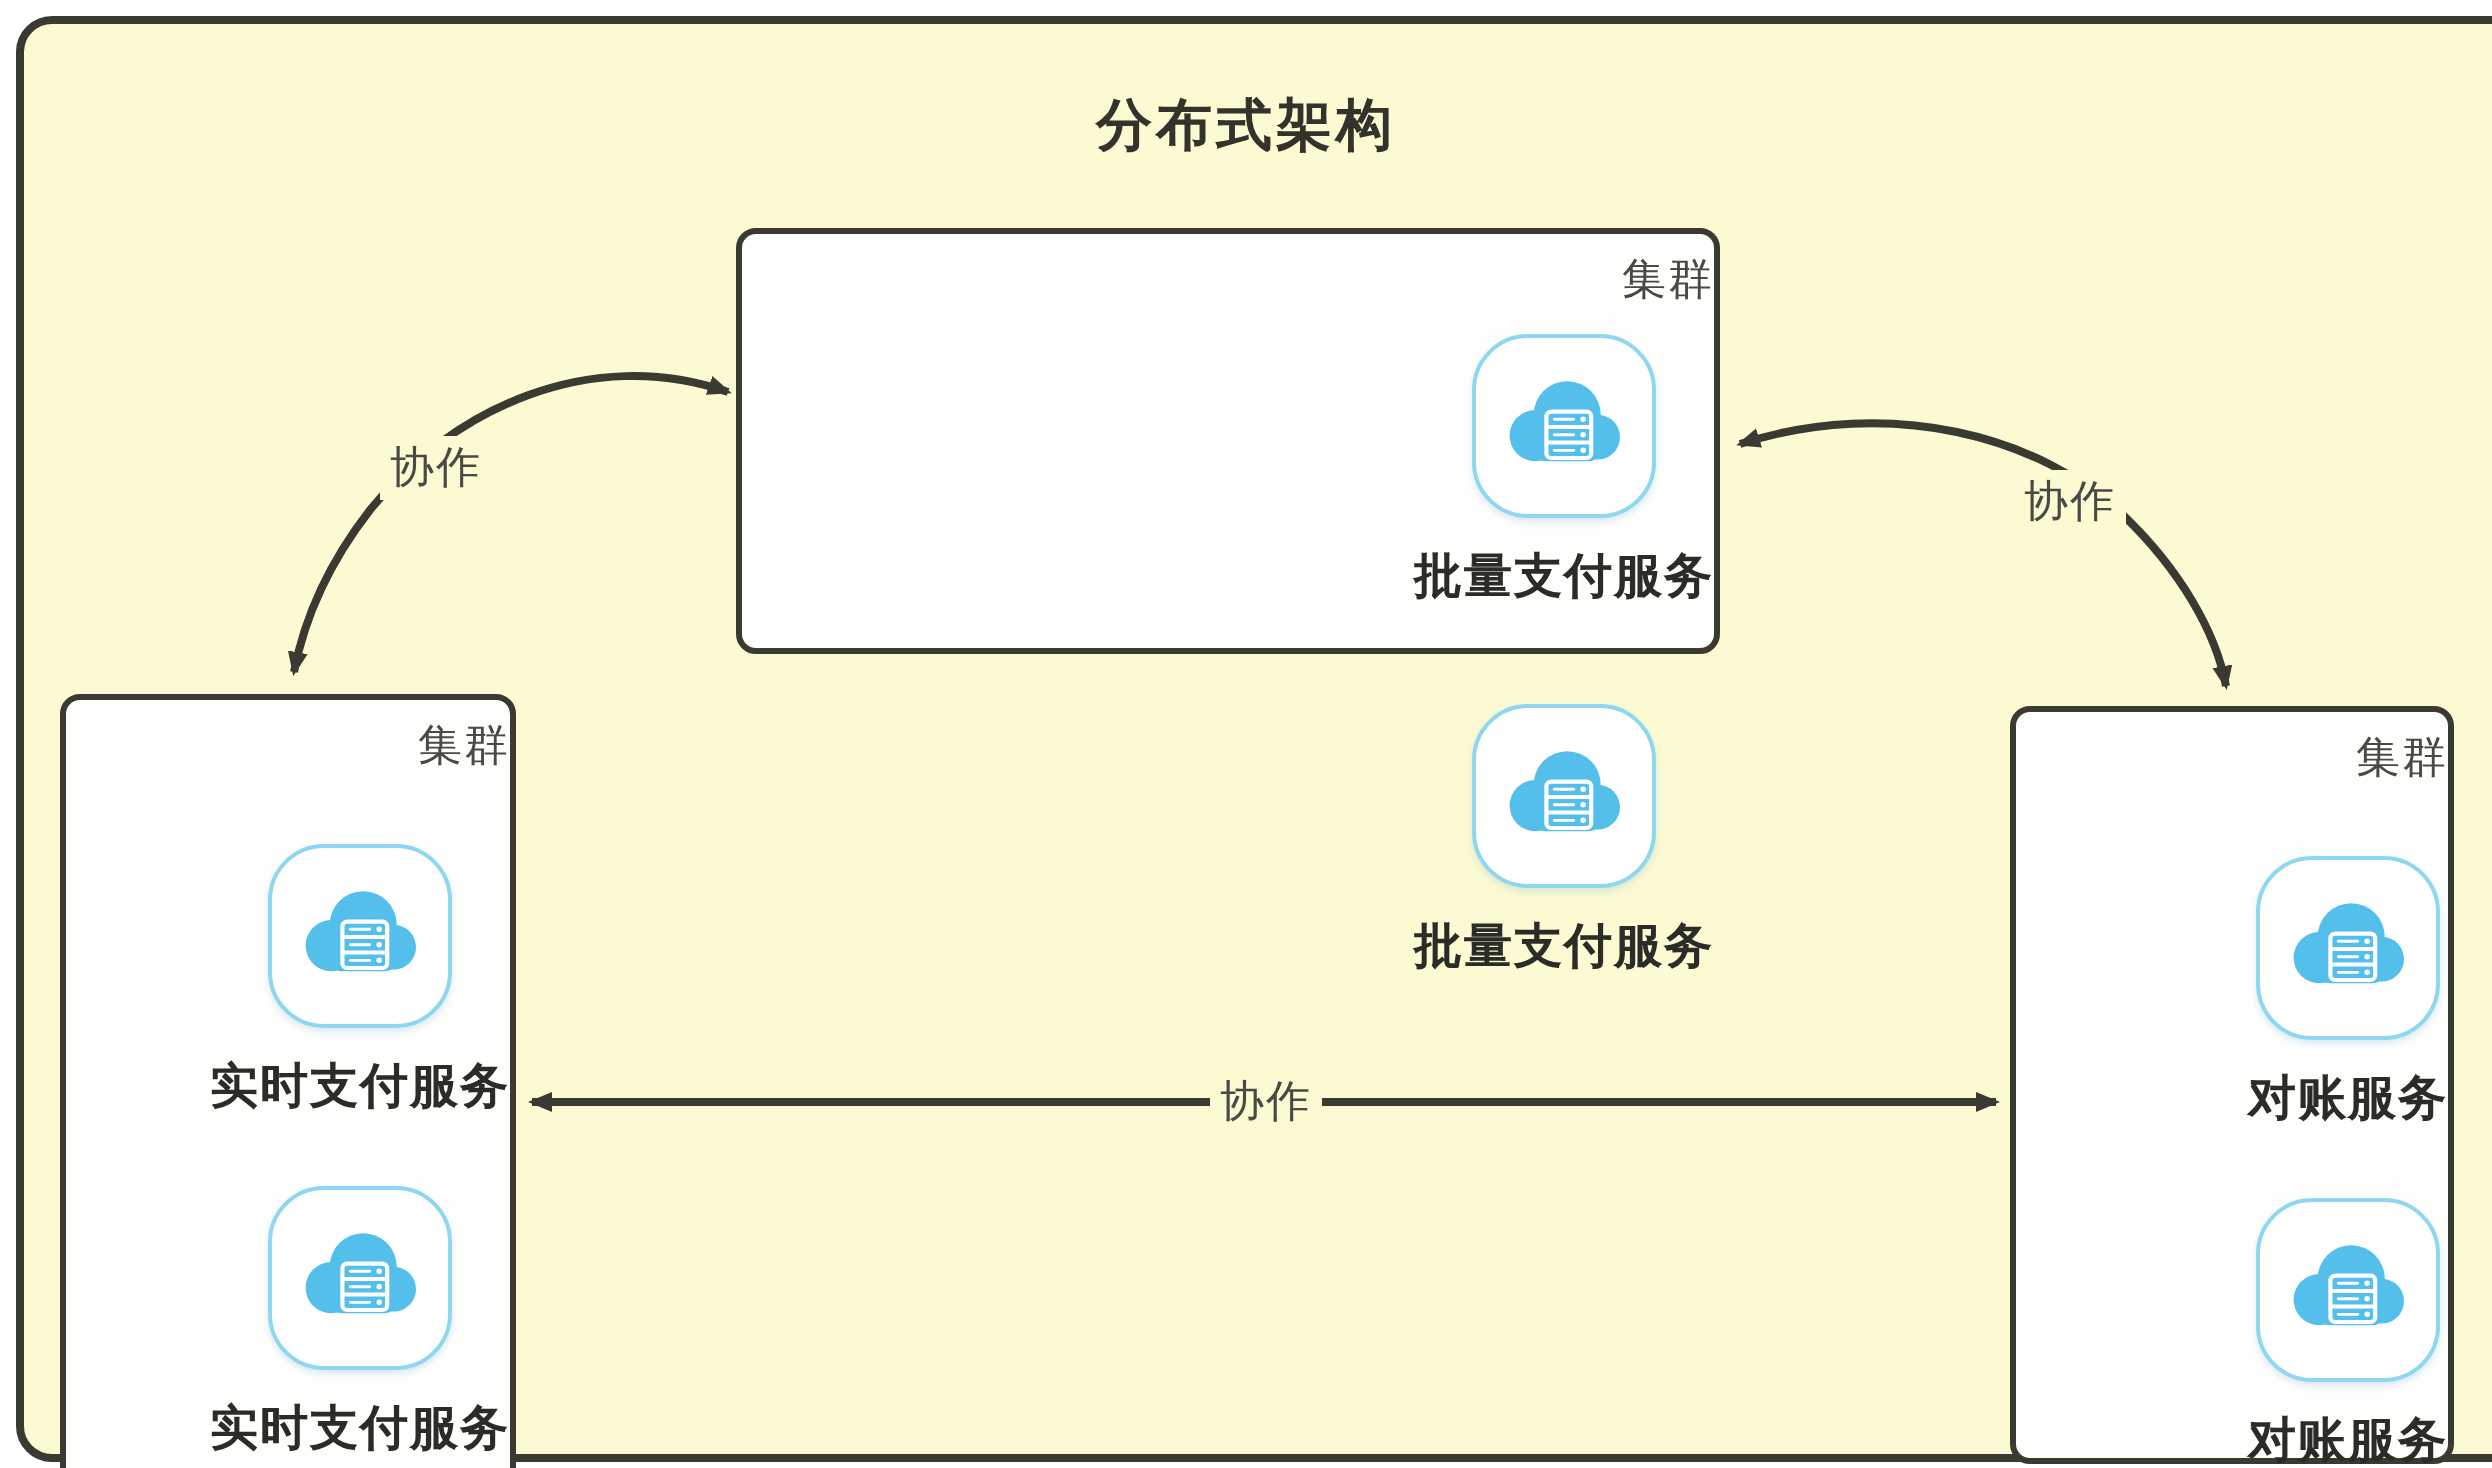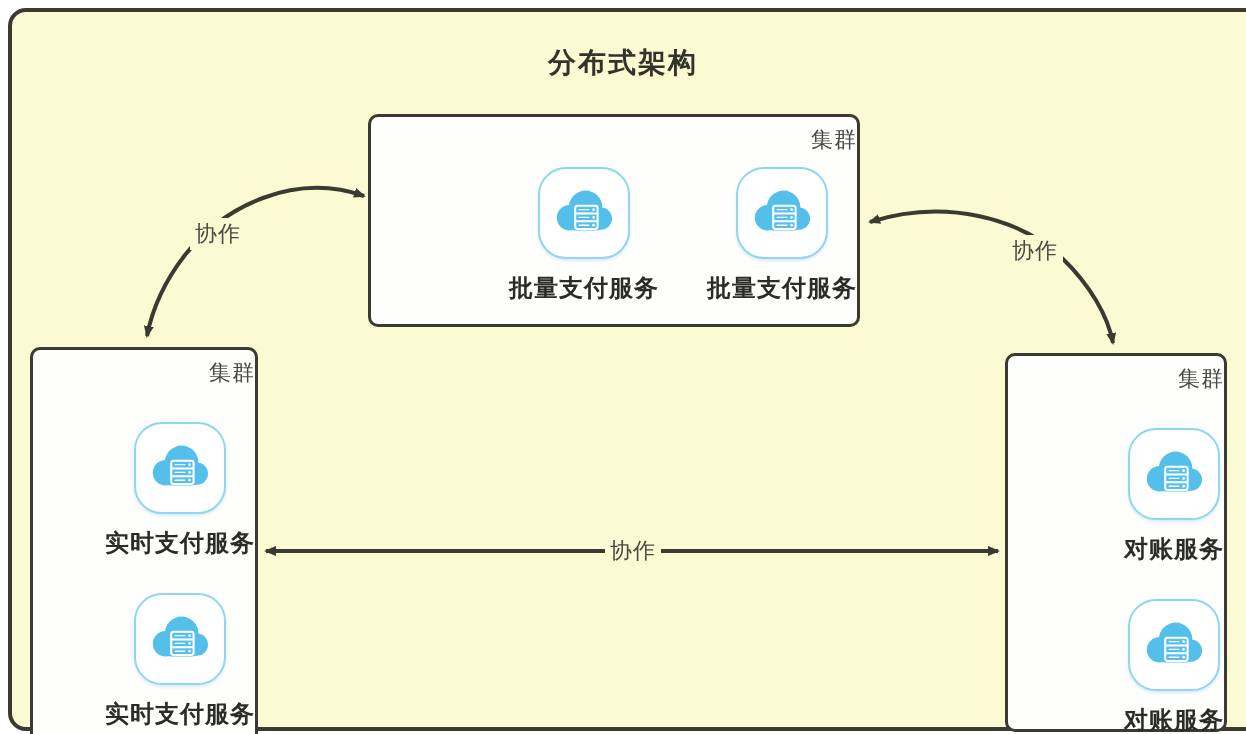--- a/index.html
+++ b/index.html
@@ -52,21 +52,21 @@
 
   .cluster-label {
     margin-top: 8px;
     font-size: 22px;
     color: #4A4A45;
     letter-spacing: 1px;
   }
 
   .node-row {
     display: flex;
-    flex-direction: row;
+    flex-direction: column;
     justify-content: center;
     align-items: flex-start;
     gap: 48px;
     margin-top: 12px;
   }
   .node-col {
     display: flex;
     flex-direction: column;
     align-items: center;
     margin-top: 34px;

